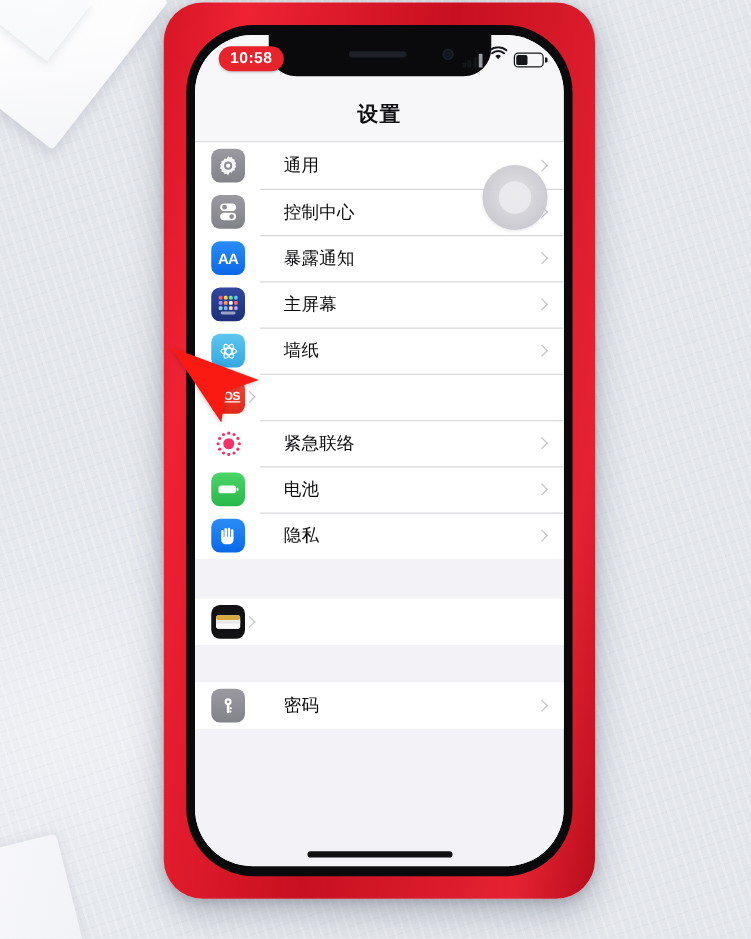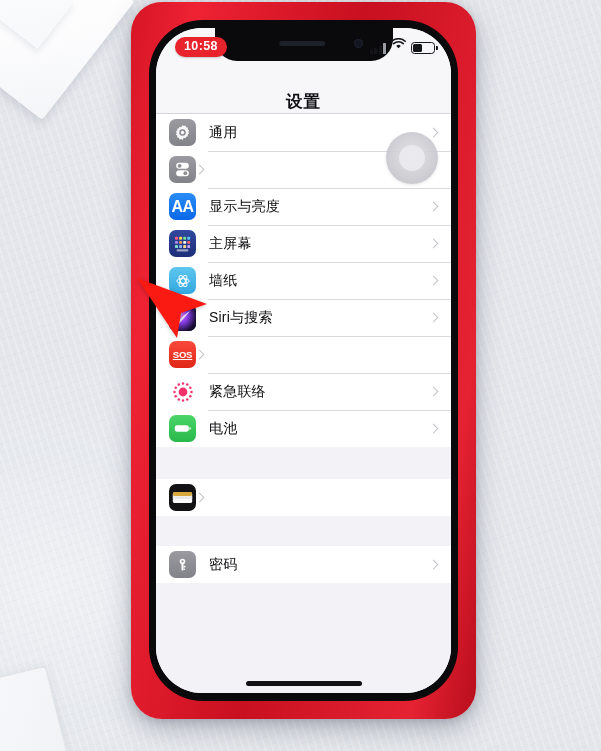--- a/index.html
+++ b/index.html
@@ -164,21 +164,21 @@
     width: 46%;
     background: #15161a;
     border-radius: 1.5px;
   }
 
   
   #nav-bar {
     height: 44px;
     background: #f7f7f9;
     display: flex;
-    align-items: flex-end;
+    align-items: center;
     justify-content: center;
     border-bottom: .5px solid #d6d6da;
   }
   #nav-title {
     font-size: 16.5px;
     color: #101014;
     font-weight: bold;
     letter-spacing: 1px;
   }
 
@@ -215,39 +215,39 @@
     border-radius: 7px;
     flex: 0 0 27px;
     display: flex;
     align-items: center;
     justify-content: center;
     overflow: hidden;
     position: relative;
   }
   .label {
     flex: 1;
-    margin-left: 13px;
+    margin-left: 31px;
     font-size: 14px;
     color: #0d0d10;
     letter-spacing: .2px;
     white-space: nowrap;
   }
   .chev {
     margin-right: 14px;
     width: 7px; height: 7px;
     border-right: 1.7px solid #c3c3c8;
     border-top: 1.7px solid #c3c3c8;
     transform: rotate(45deg);
     flex: 0 0 auto;
   }
 
   
   .ico svg { display: block; }
   .aa-text {
-    color: #fff; font-size: 16px; font-weight: bold; letter-spacing: -.5px;
+    color: #fff; font-size: 12px; font-weight: bold; letter-spacing: -.5px;
   }
   .sos-text {
     color: #fff; font-size: 9.5px; font-weight: bold; letter-spacing: -.2px; text-decoration: underline;
   }
 
   
   #assistive {
     position: absolute;
     right: 13px; top: 18px;
     width: 52px; height: 52px;
@@ -346,28 +346,29 @@
 
           <div class="row">
             <span class="ico" style="background:linear-gradient(#9a9aa0,#828289)">
               <svg width="19" height="19" viewBox="0 0 24 24">
                 <rect x="4" y="3.6" width="16" height="7.4" rx="3.7" fill="#fff"></rect>
                 <circle cx="8.4" cy="7.3" r="2.4" fill="#8d8d93"></circle>
                 <rect x="4" y="13" width="16" height="7.4" rx="3.7" fill="#fff"></rect>
                 <circle cx="15.6" cy="16.7" r="2.4" fill="#8d8d93"></circle>
               </svg>
             </span>
+            <span class="label">控制中心</span>
             <span class="chev"></span>
           </div>
 
           <div class="row">
             <span class="ico aa-wrap" style="background:linear-gradient(#2a8cf7,#0a68e8)">
               <span class="aa-text">AA</span>
             </span>
-            <span class="label">显示与亮度</span>
+            <span class="label">暴露通知</span>
             <span class="chev"></span>
           </div>
 
           <div class="row">
             <span class="ico" style="background:linear-gradient(#30489e,#1d2f78)">
               <svg width="21" height="21" viewBox="0 0 24 24">
                 <g>
                   <rect x="3.4" y="4.2" width="3.4" height="3.4" rx="1" fill="#ff5e7a"></rect>
                   <rect x="8.1" y="4.2" width="3.4" height="3.4" rx="1" fill="#ffd34e"></rect>
                   <rect x="12.8" y="4.2" width="3.4" height="3.4" rx="1" fill="#6fe39b"></rect>
@@ -397,38 +398,20 @@
                   <ellipse cx="12" cy="12" rx="7.4" ry="3.1"></ellipse>
                   <ellipse cx="12" cy="12" rx="7.4" ry="3.1" transform="rotate(60 12 12)"></ellipse>
                   <ellipse cx="12" cy="12" rx="7.4" ry="3.1" transform="rotate(120 12 12)"></ellipse>
                 </g>
               </svg>
             </span>
             <span class="label">墙纸</span>
             <span class="chev"></span>
           </div>
 
-          <div class="row">
-            <span class="ico" style="background:radial-gradient(circle at 32% 34%, #c24bd8 0%, #6b2ea8 42%, #1b1038 100%)">
-              <svg width="27" height="27" viewBox="0 0 24 24">
-                <defs>
-                  <radialGradient id="sg" cx="40%" cy="42%" r="62%">
-                    <stop offset="0%" stop-color="#ff7ad9"></stop>
-                    <stop offset="45%" stop-color="#8b3ff0"></stop>
-                    <stop offset="100%" stop-color="#160d30"></stop>
-                  </radialGradient>
-                </defs>
-                <rect width="24" height="24" fill="url(#sg)"></rect>
-                <path d="M6 18 Q12 10 19 6 Q13 13 7.5 19 Z" fill="#e9f2ff" opacity=".9"></path>
-                <circle cx="9" cy="9" r="2.6" fill="#4fc7ff" opacity=".55"></circle>
-              </svg>
-            </span>
-            <span class="label">Siri与搜索</span>
-            <span class="chev"></span>
-          </div>
 
 
           <div class="row">
             <span class="ico" style="background:linear-gradient(#fa4a3c,#e02617)">
               <span class="sos-text">SOS</span>
             </span>
             <span class="chev"></span>
           </div>
 
           <div class="row">
@@ -459,20 +442,35 @@
             <span class="ico" style="background:linear-gradient(#4cd568,#28b84a)">
               <svg width="21" height="21" viewBox="0 0 24 24">
                 <rect x="3.2" y="8.4" width="16" height="7.2" rx="2.4" fill="#fff"></rect>
                 <rect x="19.8" y="10.6" width="1.6" height="2.8" rx=".7" fill="#fff"></rect>
               </svg>
             </span>
             <span class="label">电池</span>
             <span class="chev"></span>
           </div>
 
+          <div class="row">
+            <span class="ico" style="background:linear-gradient(#2a8cf7,#0a68e8)">
+              <svg width="19" height="19" viewBox="0 0 24 24">
+                <g fill="#fff">
+                  <rect x="5.0" y="6.2" width="2.5" height="9" rx="1.25"></rect>
+                  <rect x="8.3" y="4.3" width="2.5" height="11" rx="1.25"></rect>
+                  <rect x="11.6" y="4.0" width="2.5" height="11.3" rx="1.25"></rect>
+                  <rect x="14.9" y="5.6" width="2.5" height="9.6" rx="1.25"></rect>
+                  <path d="M5 13.2h12.4v3.1a4.5 4.5 0 0 1-4.5 4.5h-3.4A4.5 4.5 0 0 1 5 16.3z"></path>
+                </g>
+              </svg>
+            </span>
+            <span class="label">隐私</span>
+            <span class="chev"></span>
+          </div>
         </div>
 
         <div class="gap"></div>
 
         <div class="group">
 
           <div class="row">
             <span class="ico" style="background:#121214">
               <svg width="27" height="27" viewBox="0 0 24 24">
                 <rect x="3.4" y="7.2" width="17.2" height="9.6" rx="2.1" fill="#f3f3f3"></rect>

